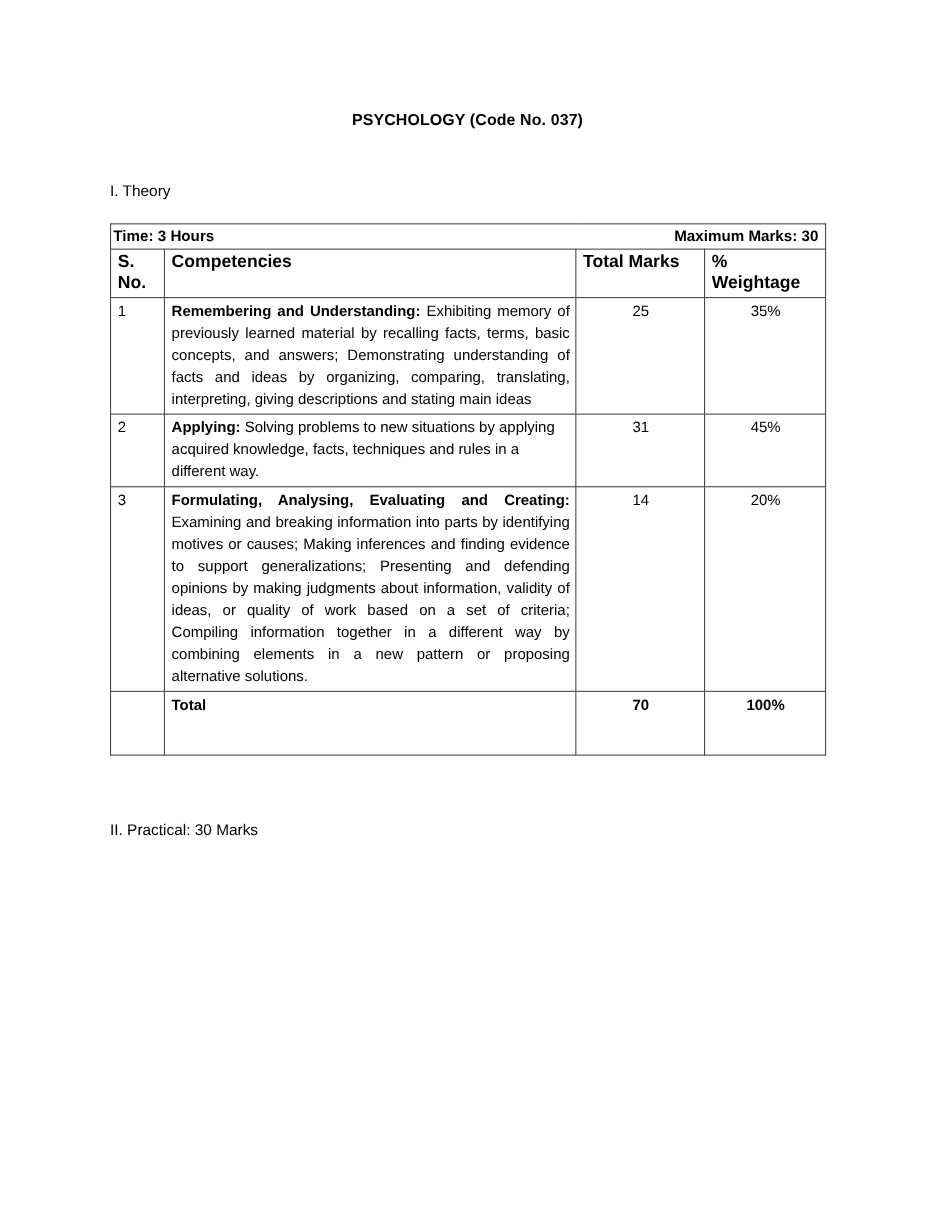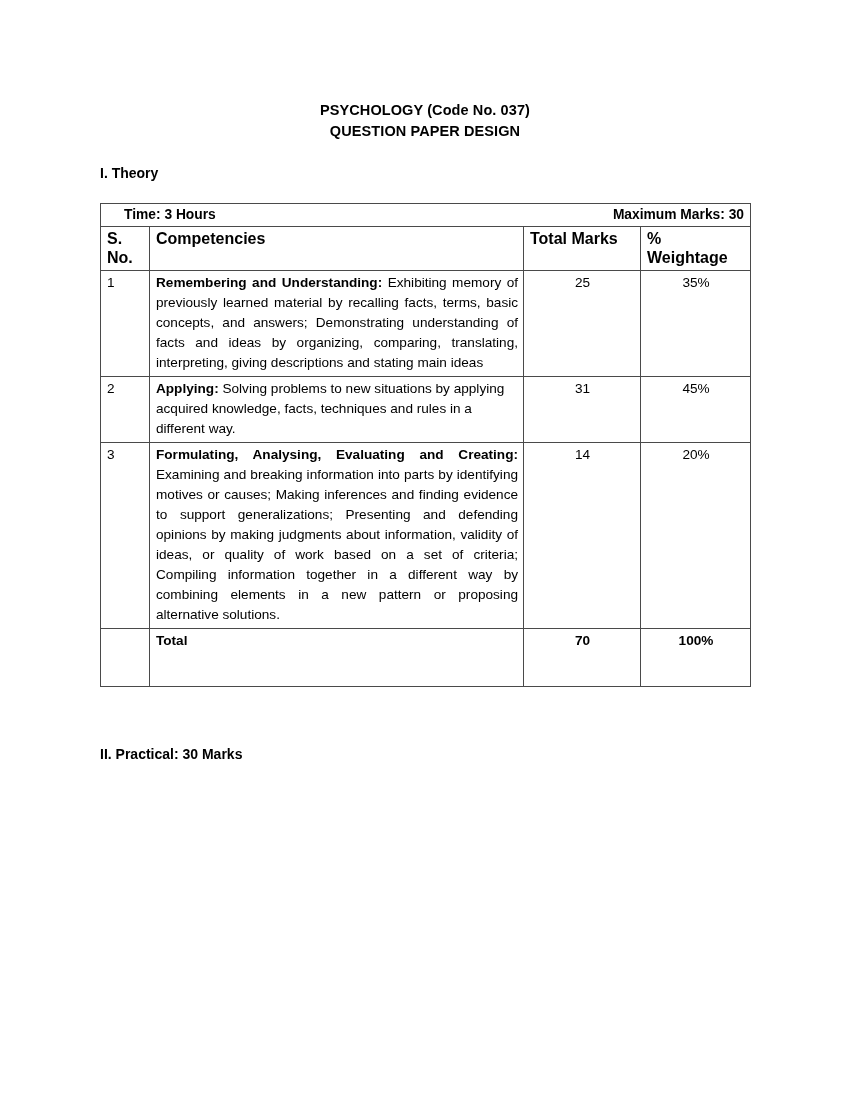--- a/index.html
+++ b/index.html
@@ -38,21 +38,21 @@
     font-weight: bold;
     line-height: 21px;
     letter-spacing: 0.1px;
   }
 
   
   .section-heading {
     position: absolute;
     left: 100px;
     font-size: 14px;
-    font-weight: bold;
+    font-weight: normal;
     line-height: 18px;
   }
   #theory-heading { top: 164px; }
   #practical-heading { top: 745px; }
 
   
   .qp-table {
     position: absolute;
     left: 100px;
     top: 203px;
@@ -69,21 +69,21 @@
   }
 
   
   col.c-sno  { width: 49px; }
   col.c-comp { width: 374px; }
   col.c-tm   { width: 117px; }
   col.c-wt   { width: 110px; }
 
   
   .row-meta td {
-    padding: 1px 6px 2px 23px;
+    padding: 1px 6px 2px 2px;
     line-height: 19px;
     margin-left: 46px;
   }
   .meta-inner {
     display: flex;
     justify-content: space-between;
     align-items: baseline;
     font-weight: bold;
     font-size: 13.8px;
   }
@@ -130,21 +130,20 @@
   }
   .row-total .cell-comp { text-align: left; }
 </style>
 </head>
 <body>
 
 <div class="page">
 
   <div class="title-block">
     <div class="title-line">PSYCHOLOGY (Code No. 037)</div>
-    <div class="title-line">QUESTION PAPER DESIGN</div>
   </div>
 
   <div class="section-heading" id="theory-heading">I. Theory</div>
 
   <table class="qp-table">
     <colgroup>
       <col class="c-sno">
       <col class="c-comp">
       <col class="c-tm">
       <col class="c-wt">

